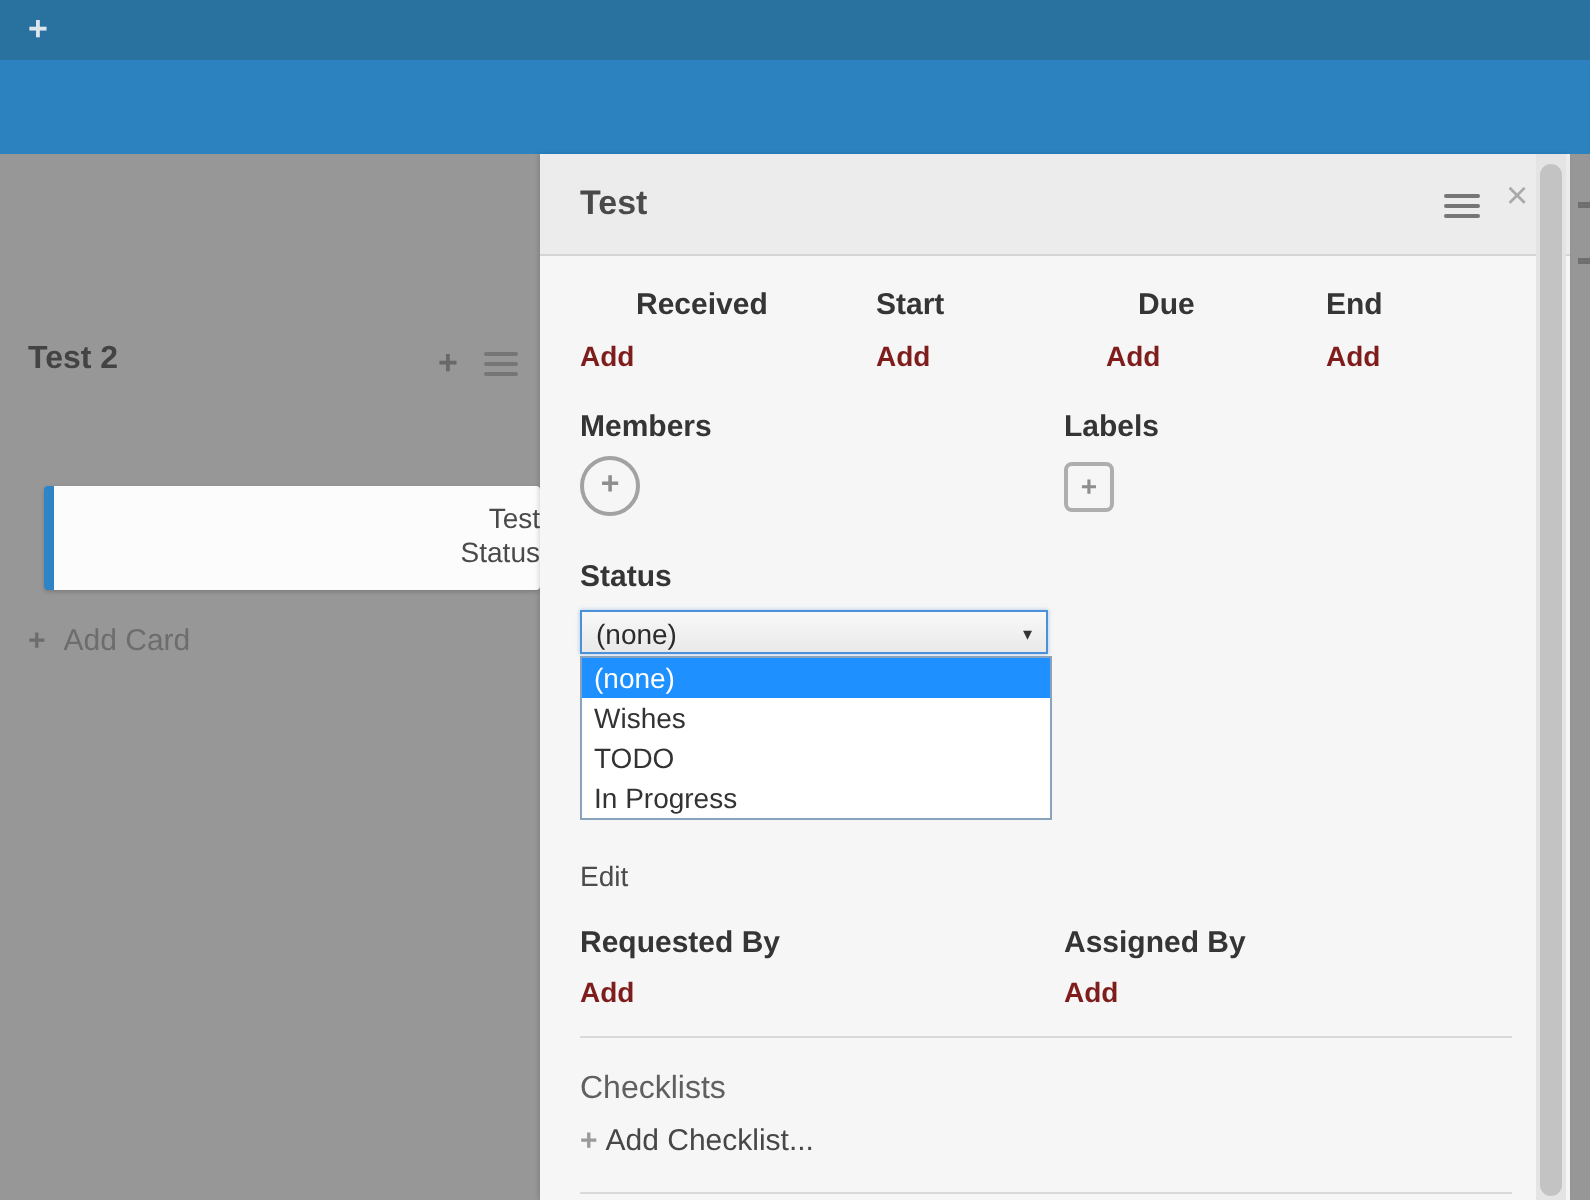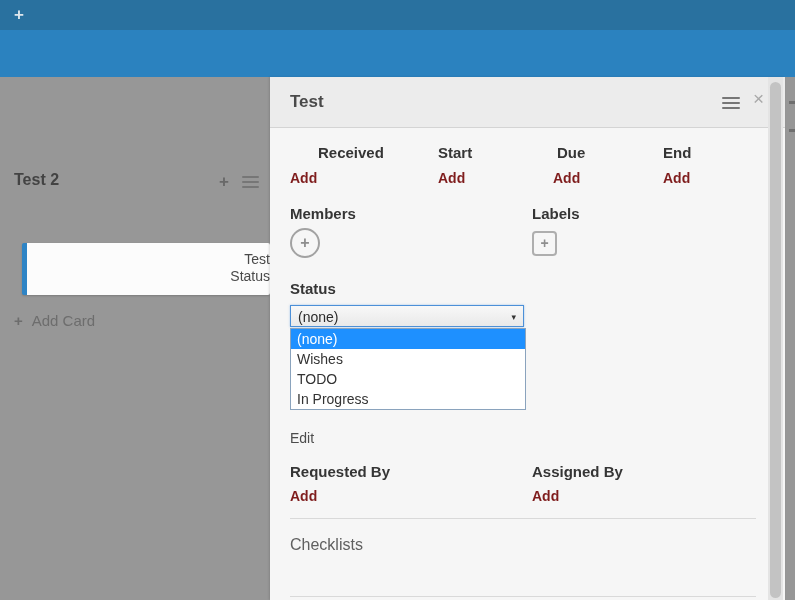--- a/index.html
+++ b/index.html
@@ -113,21 +113,21 @@
       <div class="panel-menu-icon">
         <div class="bar"></div>
         <div class="bar"></div>
         <div class="bar"></div>
       </div>
       <div class="panel-close">×</div>
     </div>
 
     <div class="fieldlabel" style="left:20px; top:67px;margin-left:28px;">Received</div>
     <div class="fieldlabel" style="left:168px; top:67px;">Start</div>
-    <div class="fieldlabel" style="left:287px; top:67px;">Due</div>
+    <div class="fieldlabel" style="left:299px; top:67px;">Due</div>
     <div class="fieldlabel" style="left:393px; top:67px;">End</div>
     <div class="addlink" style="left:20px; top:93px;">Add</div>
     <div class="addlink" style="left:168px; top:93px;">Add</div>
     <div class="addlink" style="left:283px; top:93px;">Add</div>
     <div class="addlink" style="left:393px; top:93px;">Add</div>
 
     <div class="fieldlabel" style="left:20px; top:128px;">Members</div>
     <div class="fieldlabel" style="left:262px; top:128px;">Labels</div>
     <div class="member-add">
       <span>+</span>
@@ -150,20 +150,23 @@
     <div class="edit-link">Edit</div>
 
     <div class="fieldlabel" style="left:20px; top:386px;">Requested By</div>
     <div class="fieldlabel" style="left:262px; top:386px;">Assigned By</div>
     <div class="addlink" style="left:20px; top:411px;">Add</div>
     <div class="addlink" style="left:262px; top:411px;">Add</div>
 
     <div class="divider" style="top:441px;"></div>
 
     <div class="checklists-title">Checklists</div>
+    <div class="add-checklist">
+      <span class="plus">+</span><span>Add Checklist...</span>
+    </div>
 
     <div class="divider" style="top:519px;"></div>
 
     <div class="scroll-track">
       <div class="scroll-thumb"></div>
     </div>
   </div>
 
 </div>
 

